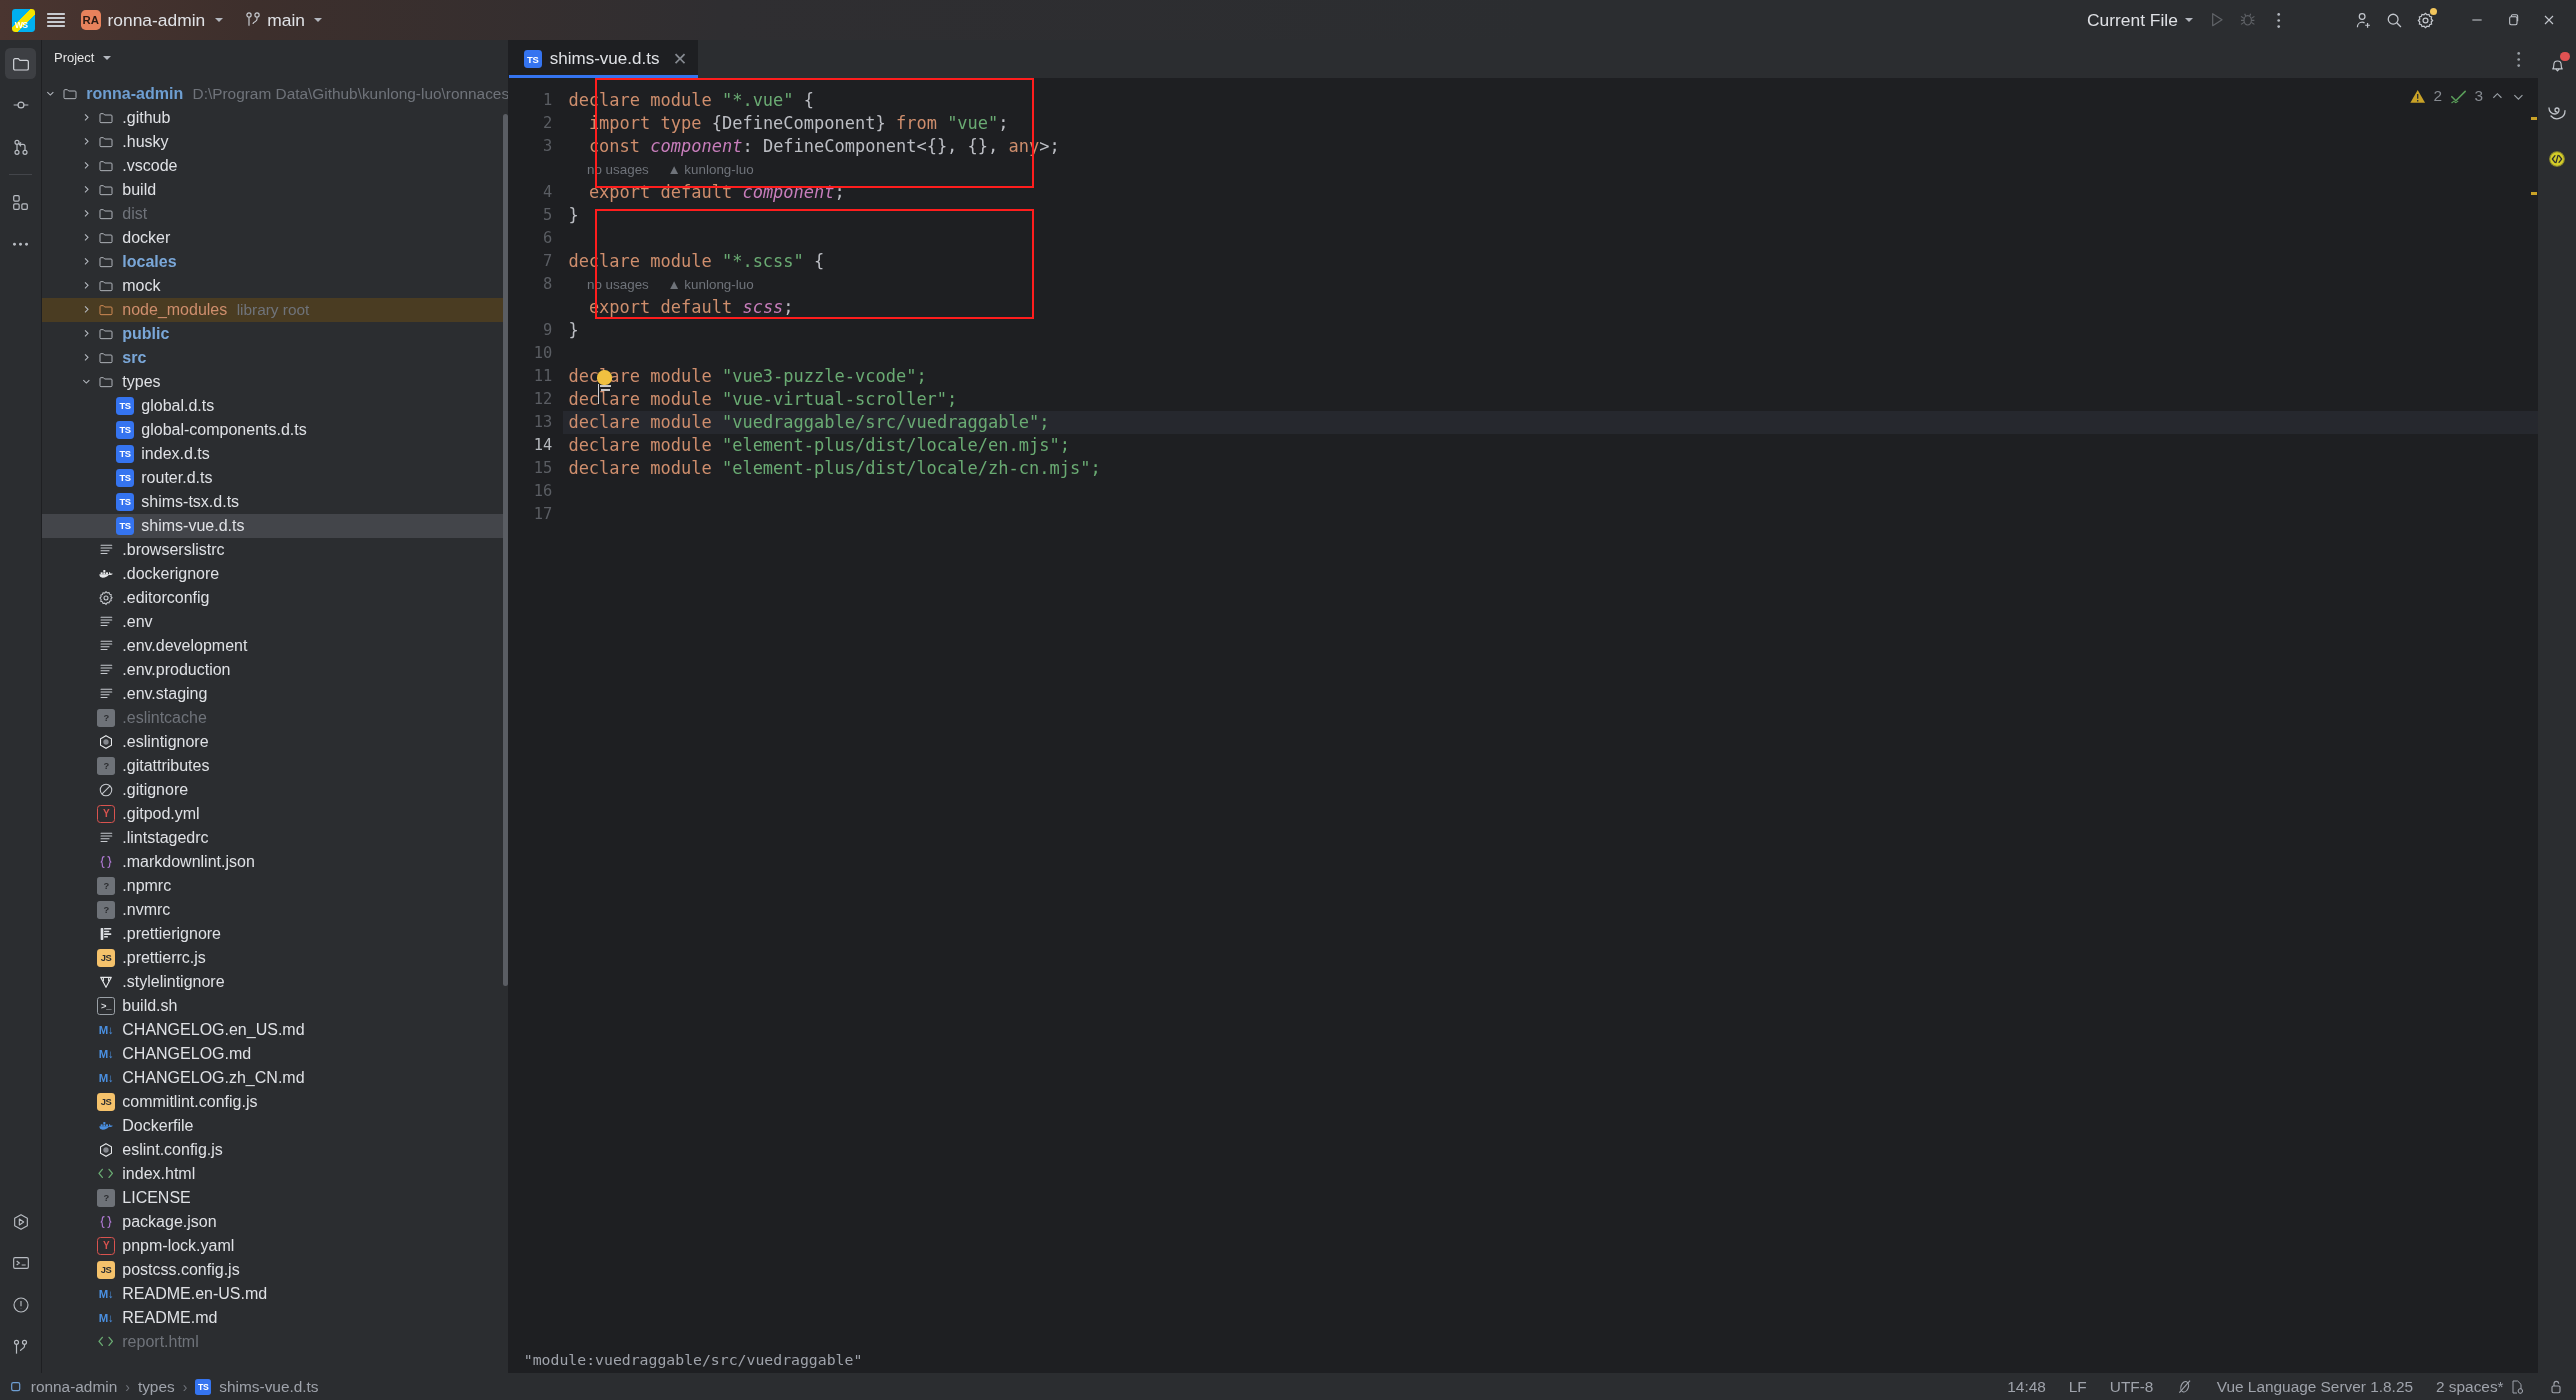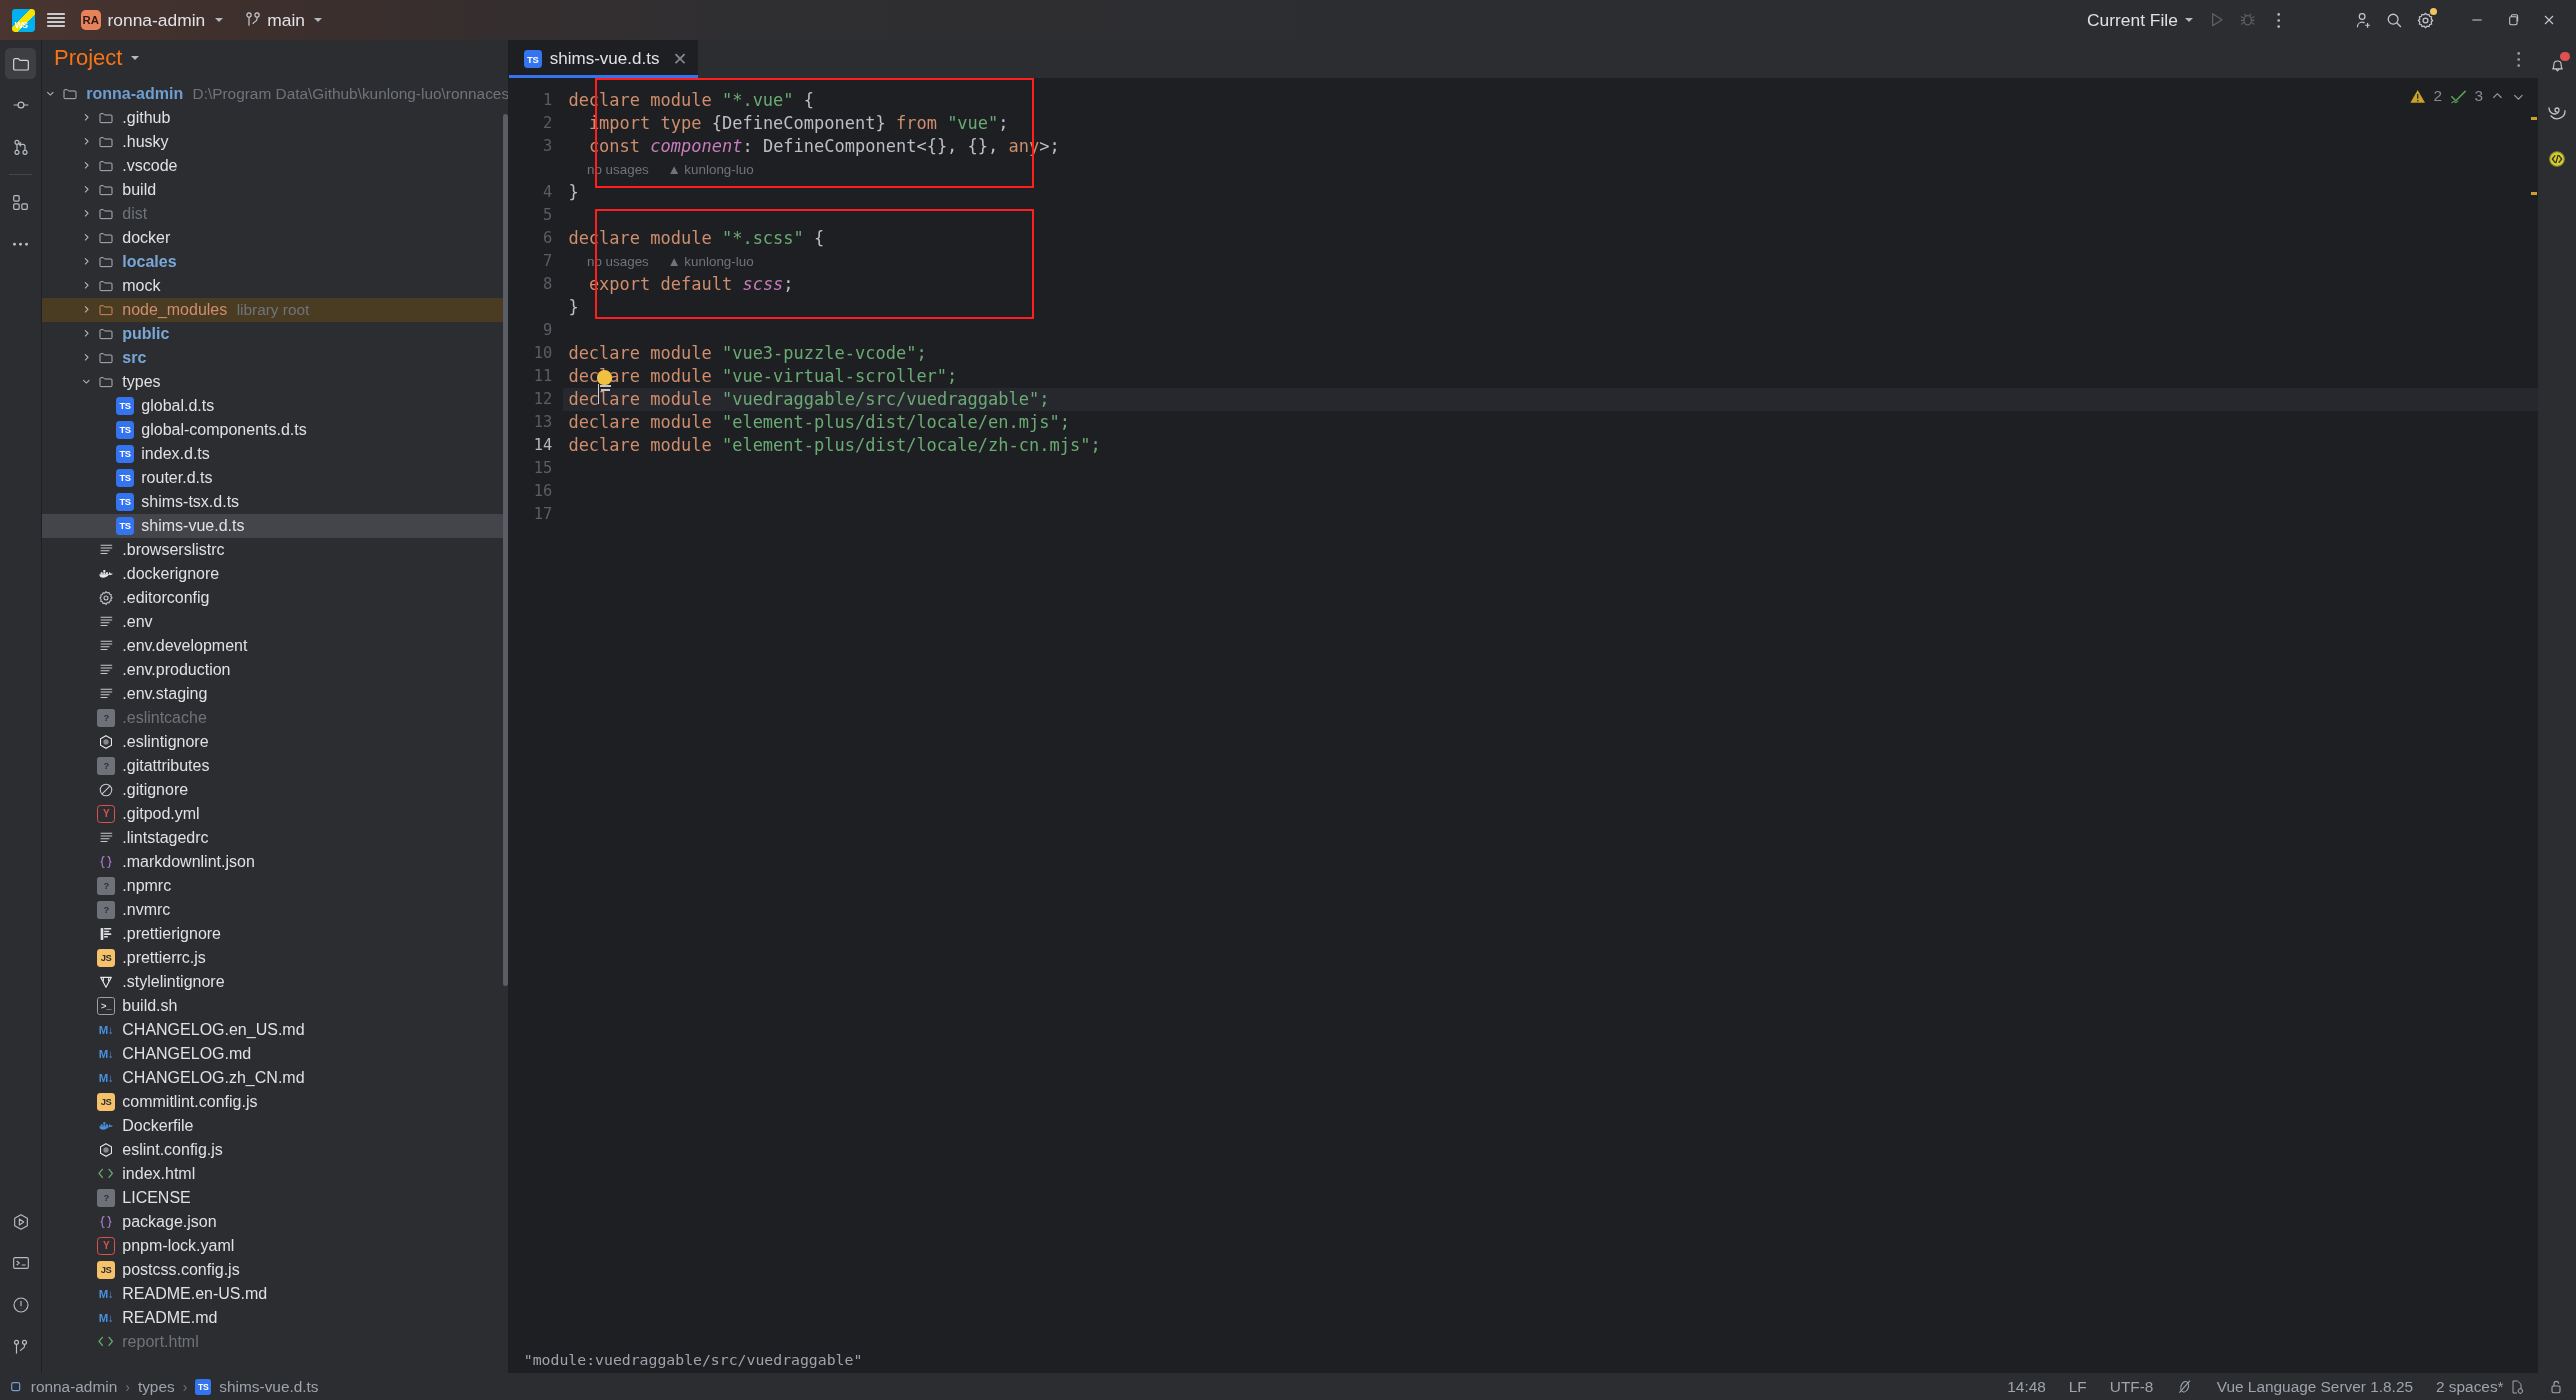--- a/index.html
+++ b/index.html
@@ -58,21 +58,21 @@
     align-items:center;padding-top:8px;border-right:0.7px solid #1e1f22;
   }
   .stripe .sp{ flex:1 1 auto; }
   .st-btn{ width:31px;height:31px;margin-bottom:10.7px;border-radius:5.4px;display:flex;align-items:center;justify-content:center; }
   .st-btn.active{ background:#3d3f43; }
   .st-sep{ width:23px;height:0.7px;background:#43454a;margin:1.3px 0 12px; }
 
   
   .panel{ width:467px;flex:0 0 467px;background:#2b2d30;display:flex;flex-direction:column;position:relative; }
   .panel-head{ height:35px;display:flex;align-items:center;padding:0 12px;gap:5.4px; }
-  .panel-title{ font-size:22px;color:#f97316; }
+  .panel-title{ font-size:13px;color:#e5e5e5; }
   .tree{ flex:1 1 auto;overflow:hidden;padding-top:6.7px;position:relative; }
   .row{ height:24px;display:flex;align-items:center;gap:0;padding-right:6.7px;white-space:nowrap;font-size:16px; }
   .row.sel{ background:#43454a; }
   .row.sel-folder{ background:#4a3c22;align-items:center; }
   .arr{ width:17.4px;flex:0 0 17.4px;display:flex;align-items:center;justify-content:center; }
   .ficon{ width:21.5px;flex:0 0 21.5px;display:flex;align-items:center;justify-content:center;margin-right:5.4px; }
   .nm{ color:#dfe1e5; }
   .nm.blue{ color:#7aa7d8;font-weight:bold; }
   .nm.bluebold{ color:#6e9ed1;font-weight:bold; }
   .nm.orange{ color:#cf8e6d; }
@@ -966,20 +966,21 @@
           <div class="caretline" style="left:35px;top:306px;height:20px;"></div>
           <div class="bulb" style="left:34px;top:292px;">
             <div class="b"></div>
               <div class="s"></div>
               <div class="s2"></div>
           </div>
         <div class="ln"><span class="kw">declare module </span><span class="str">"*.vue"</span><span class="plain"> {</span></div>
             <div class="ln"><span class="plain">  </span><span class="kw">import type </span><span class="plain">{DefineComponent} </span><span class="kw">from </span><span class="str">"vue"</span><span class="plain">;</span></div>
             <div class="ln"><span class="plain">  </span><span class="kw">const </span><span class="ident">component</span><span class="plain">: DefineComponent&lt;{}, {}, </span><span class="kw">any</span><span class="plain">&gt;;</span></div>
             <div class="hintln">no usages     ▲ kunlong-luo</div>
+            <div class="ln"><span class="plain">  </span><span class="kw">export default </span><span class="ident">component</span><span class="plain">;</span></div>
             <div class="ln"><span class="plain">}</span></div>
             <div class="ln">&nbsp;</div>
             <div class="ln"><span class="kw">declare module </span><span class="str">"*.scss"</span><span class="plain"> {</span></div>
             <div class="hintln">no usages     ▲ kunlong-luo</div>
             <div class="ln"><span class="plain">  </span><span class="kw">export default </span><span class="ident">scss</span><span class="plain">;</span></div>
             <div class="ln"><span class="plain">}</span></div>
             <div class="ln">&nbsp;</div>
             <div class="ln"><span class="kw">declare module </span><span class="str">"vue3-puzzle-</span><span class="str squig">vcode</span><span class="str">";</span></div>
             <div class="ln"><span class="kw">declare module </span><span class="str">"vue-virtual-scroller";</span></div>
             <div class="ln hl"><span class="kw">declare module </span><span class="str">"</span><span class="str squig">vuedraggable</span><span class="str">/src/</span><span class="str squig">vuedraggable</span><span class="str">";</span></div>

